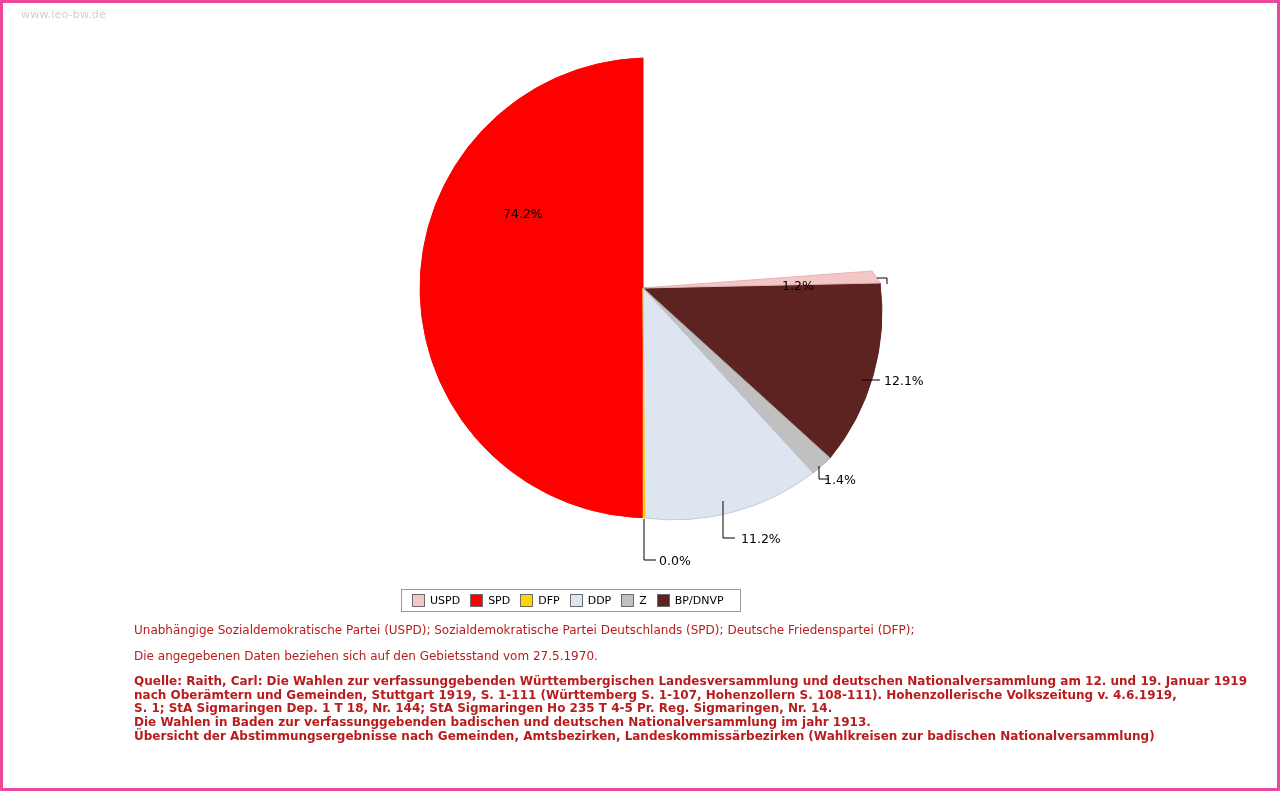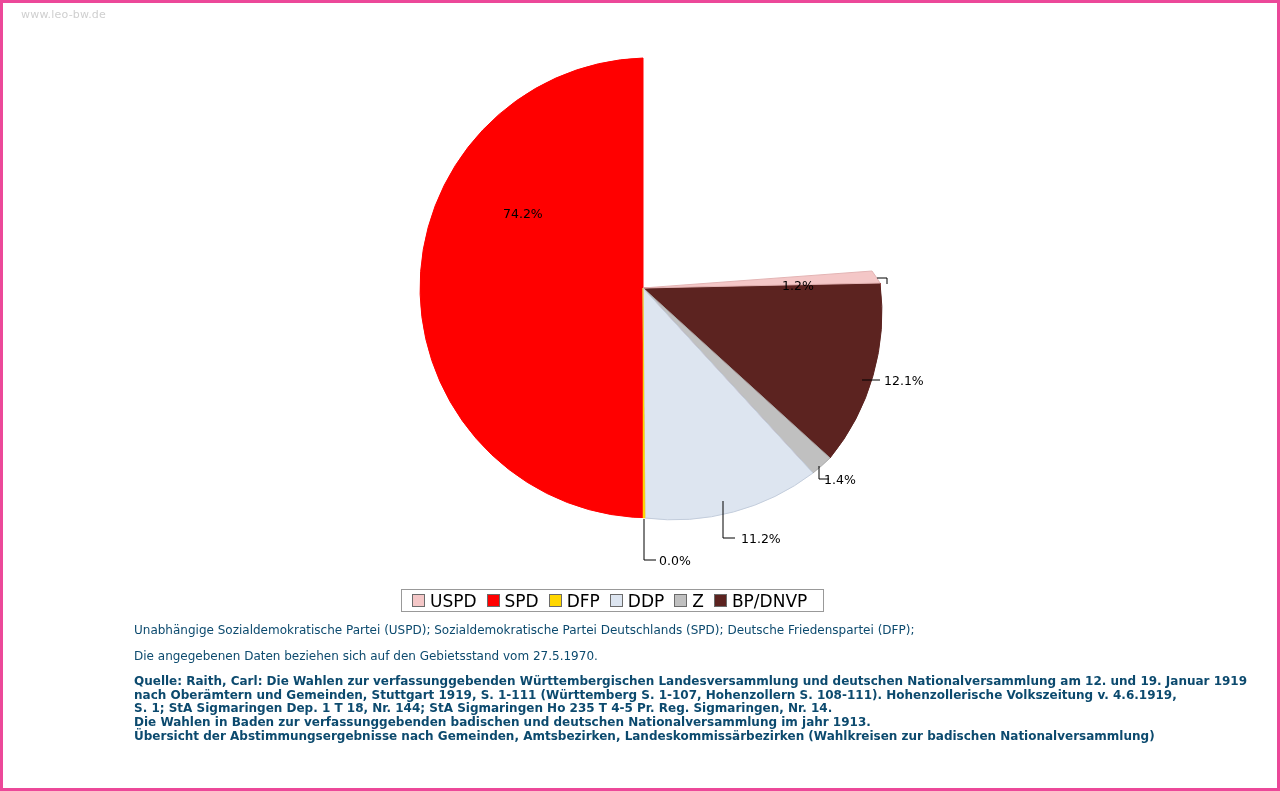--- a/index.html
+++ b/index.html
@@ -77,30 +77,30 @@
     white-space: nowrap;
   }
   .legend-swatch {
     width: 13px;
     height: 13px;
     border: 1px solid #6b6b6b;
     margin-right: 5px;
     box-sizing: border-box;
   }
   .legend-label {
-    font-size: 17px;
+    font-size: 11px;
     color: #000000;
   }
   #footnotes {
     position: absolute;
     left: 131px;
     top: 621px;
     width: 1100px;
     font-size: 12px;
-    color: #0c4a6e;
+    color: #b91c1c;
     line-height: 13.6px;
   }
   .note-block {
     margin-bottom: 12px;
   }
   .note-block:last-child {
     margin-bottom: 0;
     font-weight: bold;
   }
   .note-line {

